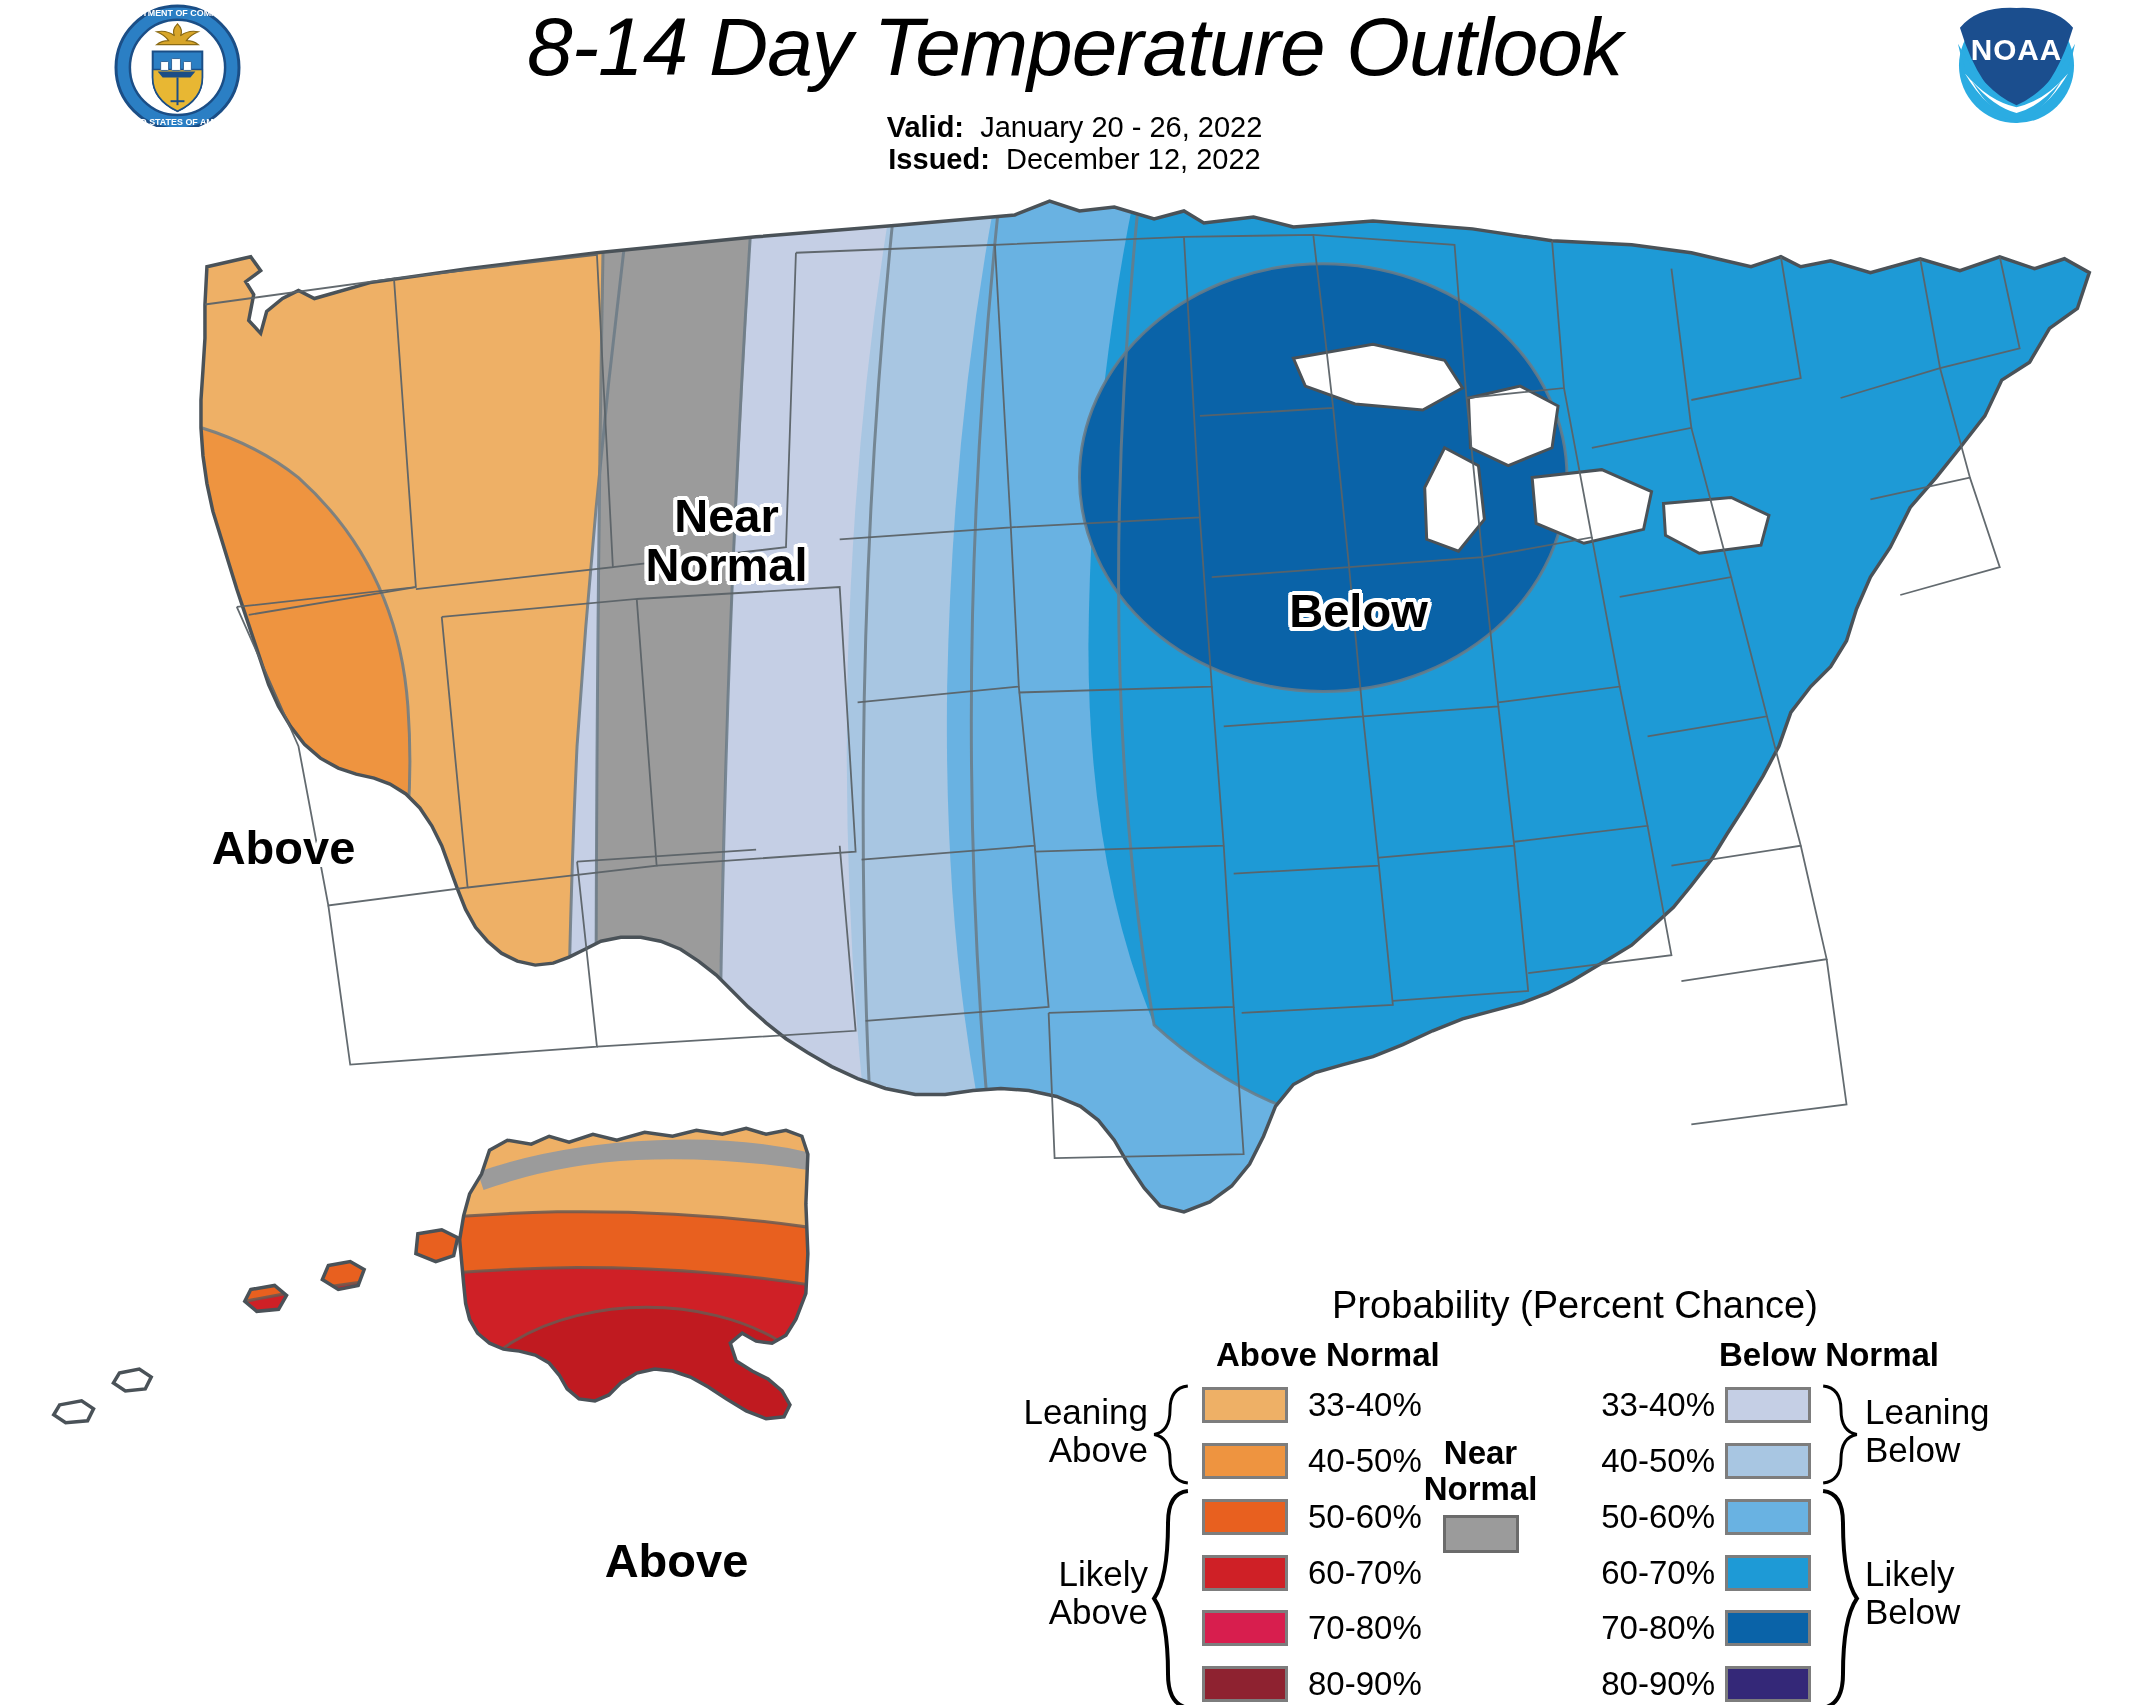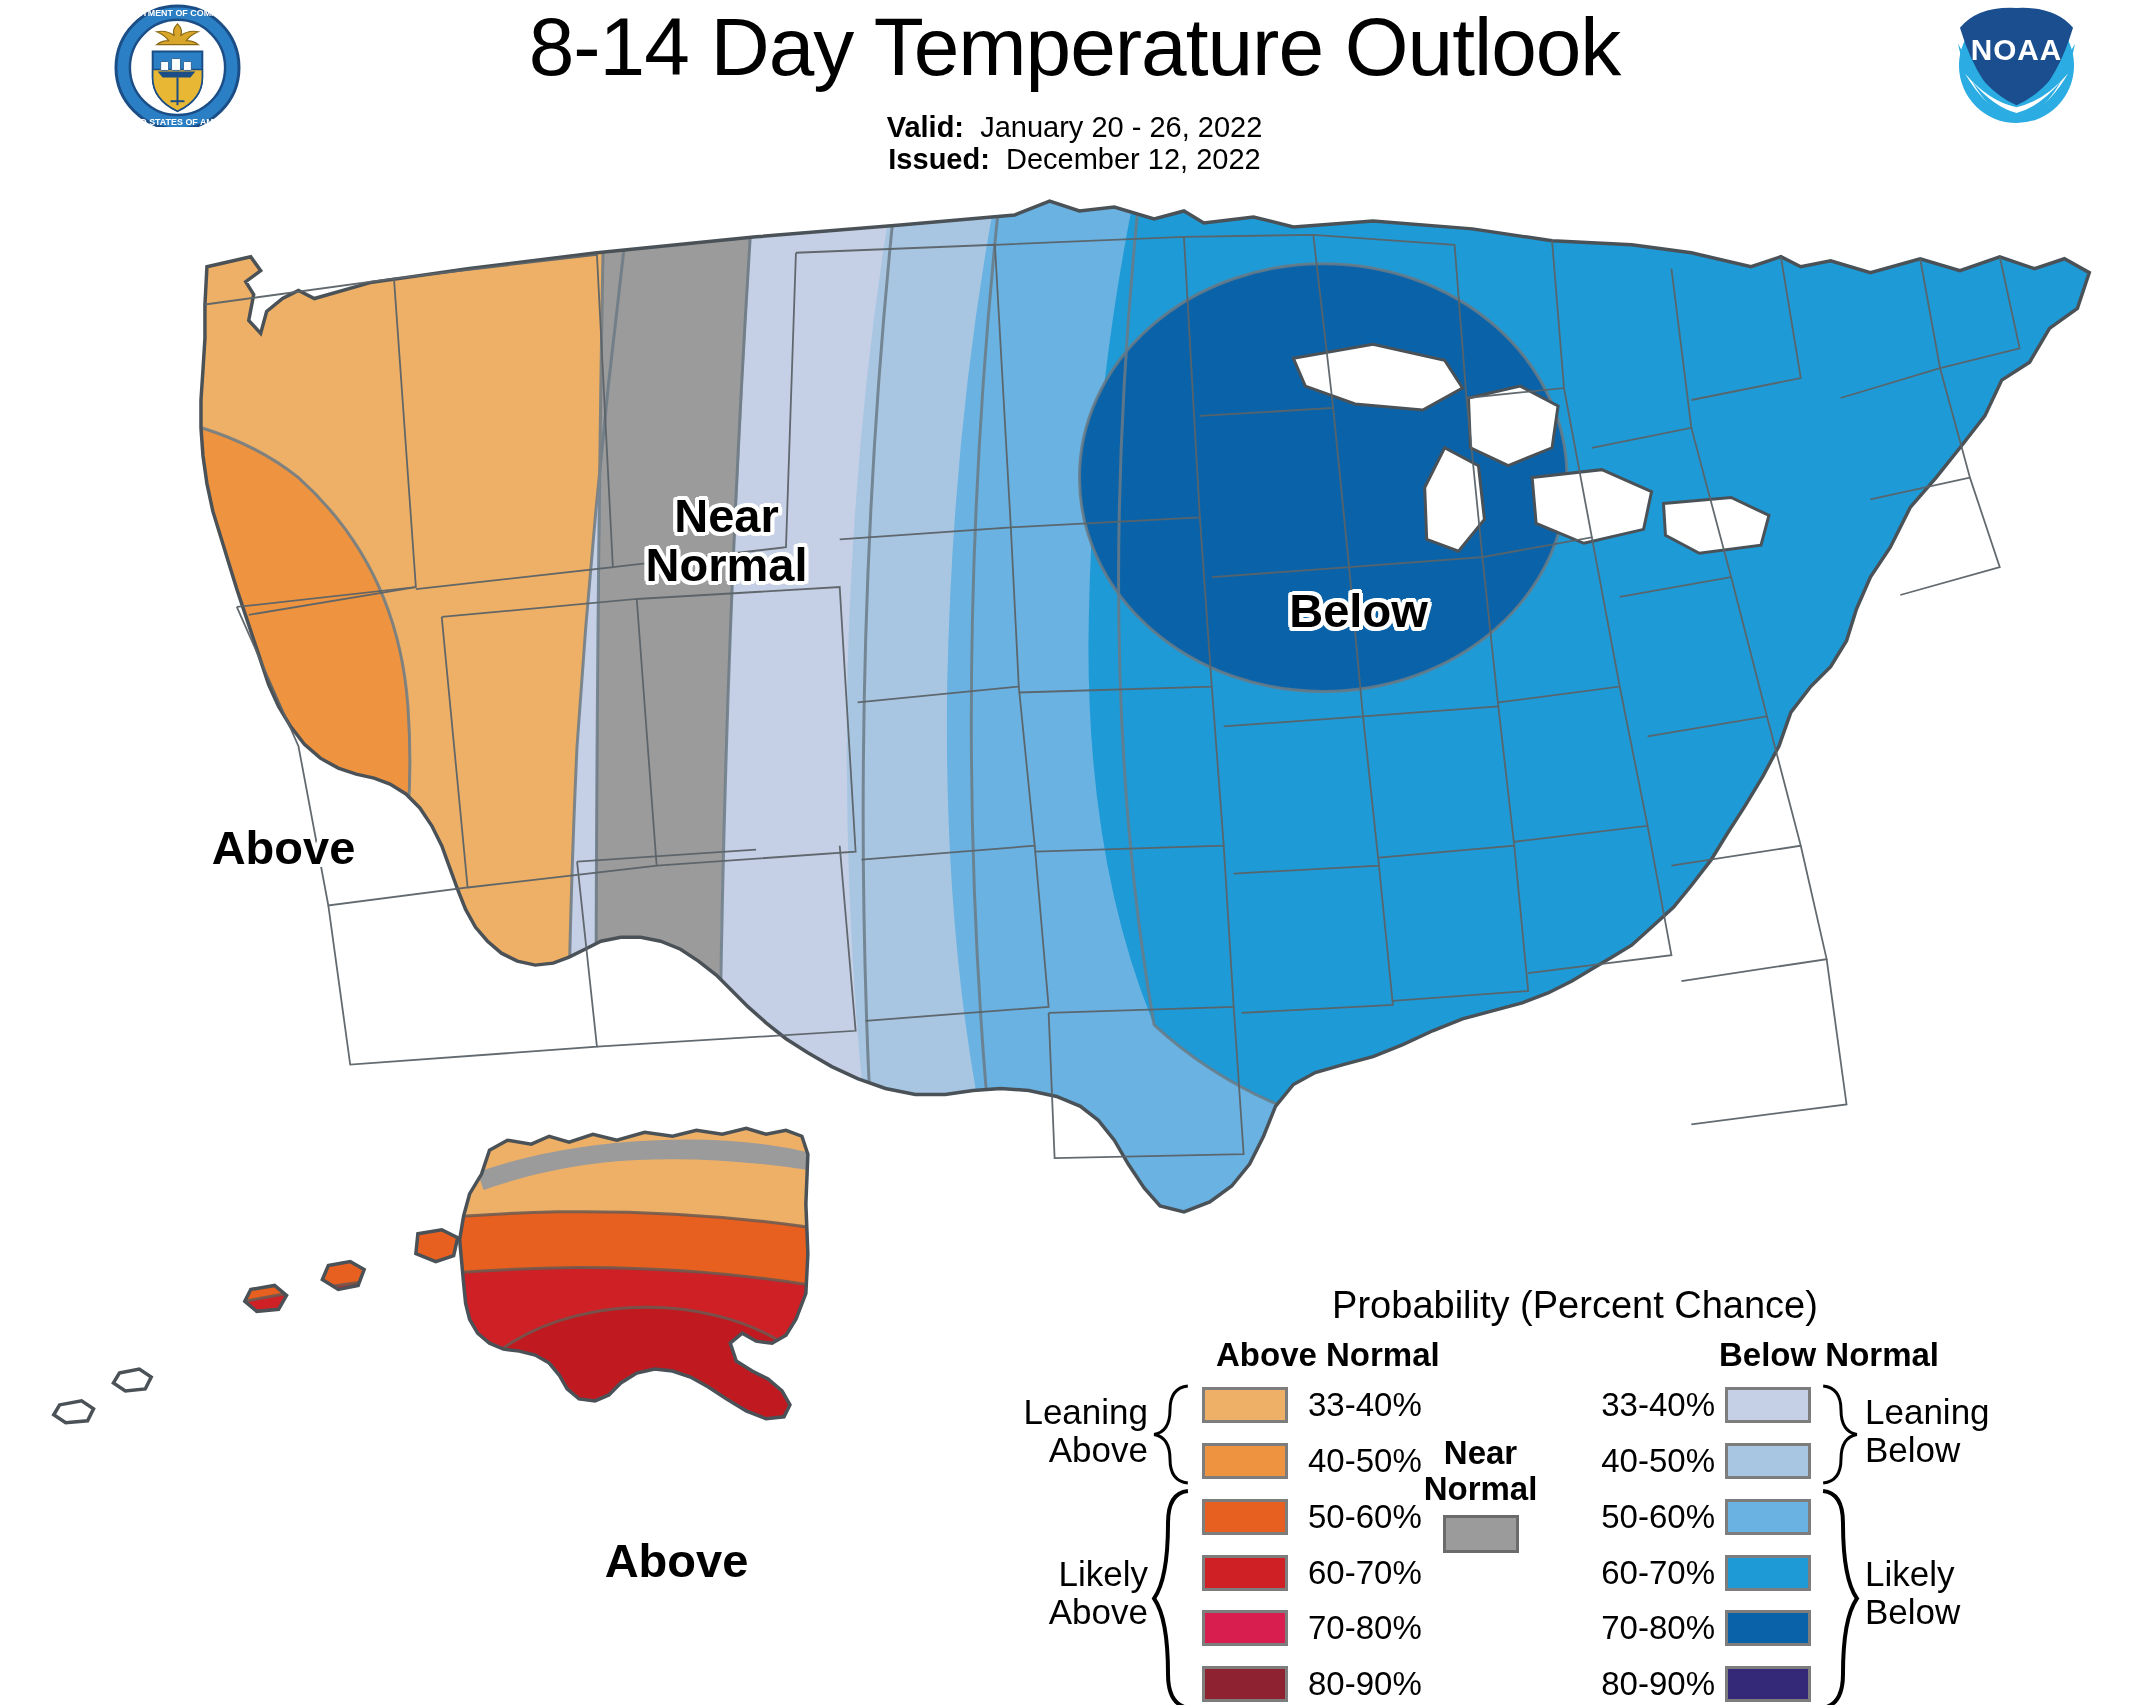--- a/index.html
+++ b/index.html
@@ -5,21 +5,21 @@
   html,body{margin:0;padding:0;background:#ffffff;}
   body{width:2149px;height:1705px;position:relative;overflow:hidden;
        font-family:"Liberation Sans",sans-serif;color:#000;}
 
   
   #header{position:absolute;left:0;top:0;width:2149px;height:184px;}
   #doc-seal{position:absolute;left:103px;top:2px;width:149px;height:125px;}
   #noaa-logo{position:absolute;left:1924px;top:4px;width:185px;height:123px;}
   #title{position:absolute;left:0;top:6px;width:2149px;text-align:center;
          font-size:82px;font-weight:400;letter-spacing:-1px;line-height:1.0;
-         font-family:"Liberation Sans",sans-serif;}
+         font-family:"Liberation Sans",sans-serif;font-style:italic;}
   #datelines{position:absolute;left:0;top:111px;width:2149px;text-align:center;}
   .dateline{font-size:29px;line-height:1.12;white-space:pre;}
   .dateline .lbl{font-weight:bold;}
 
   
   #map-wrap{position:absolute;left:0;top:149px;width:2149px;height:1284px;}
   #map-svg{display:block;width:2149px;height:1284px;}
 
   
   .map-label{

